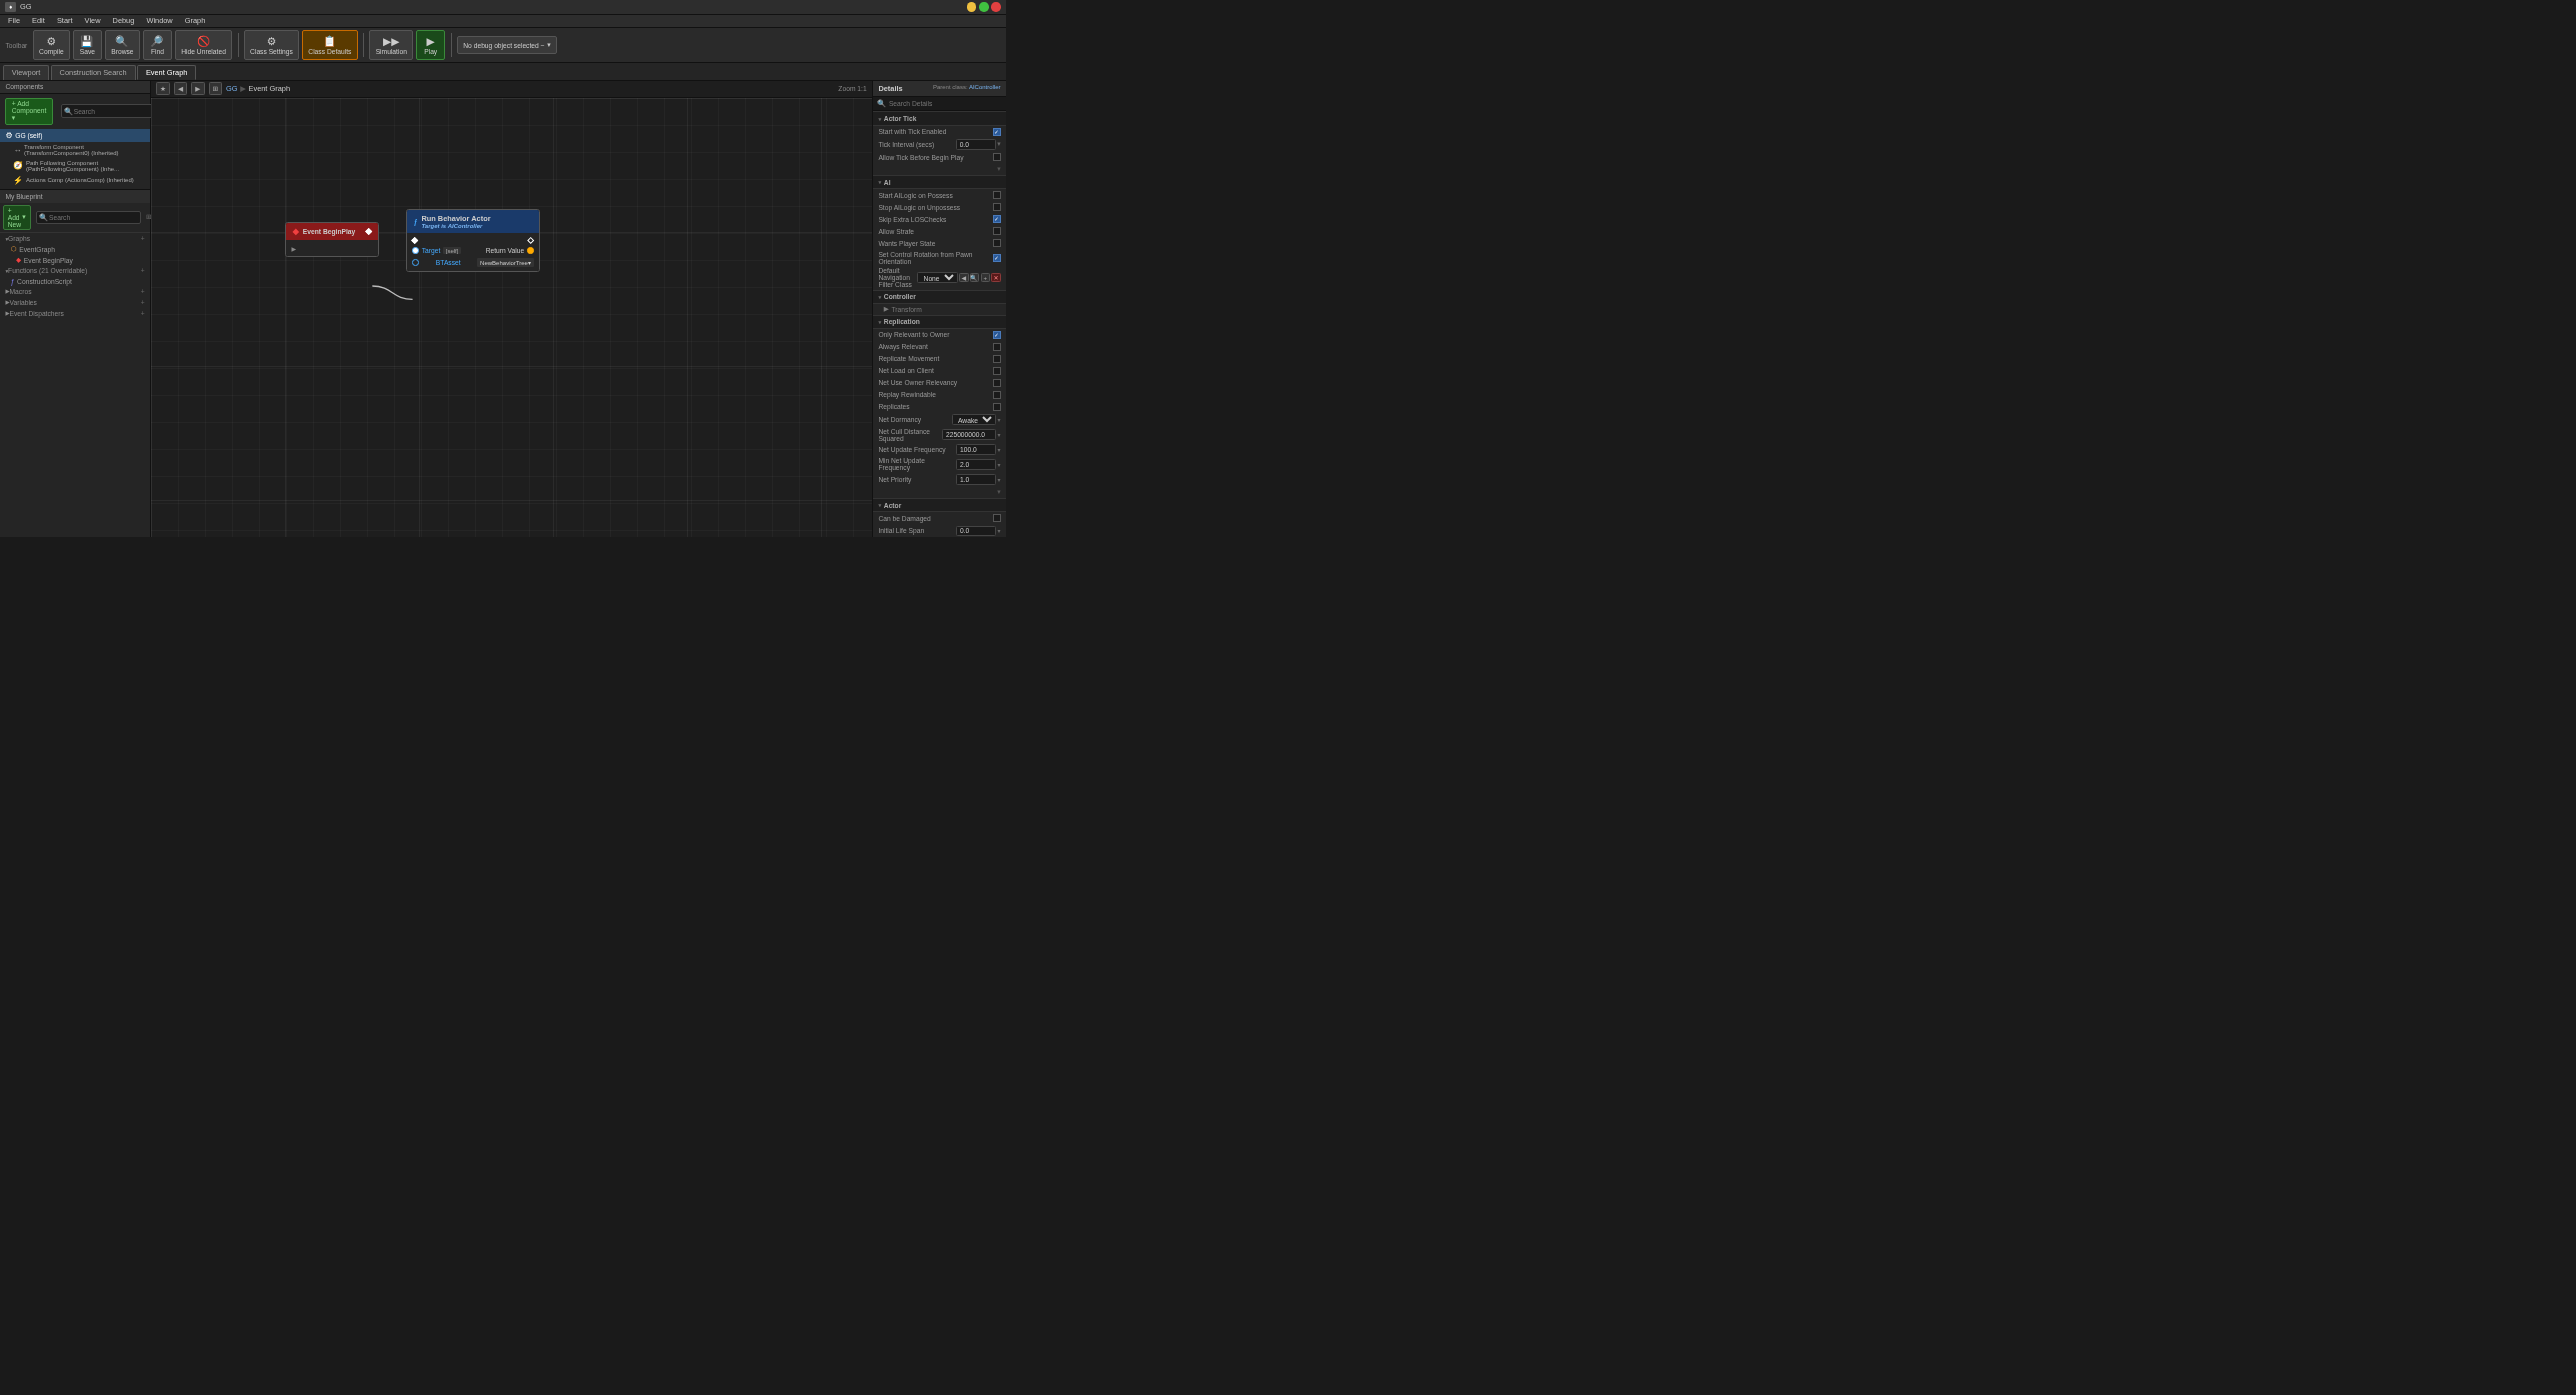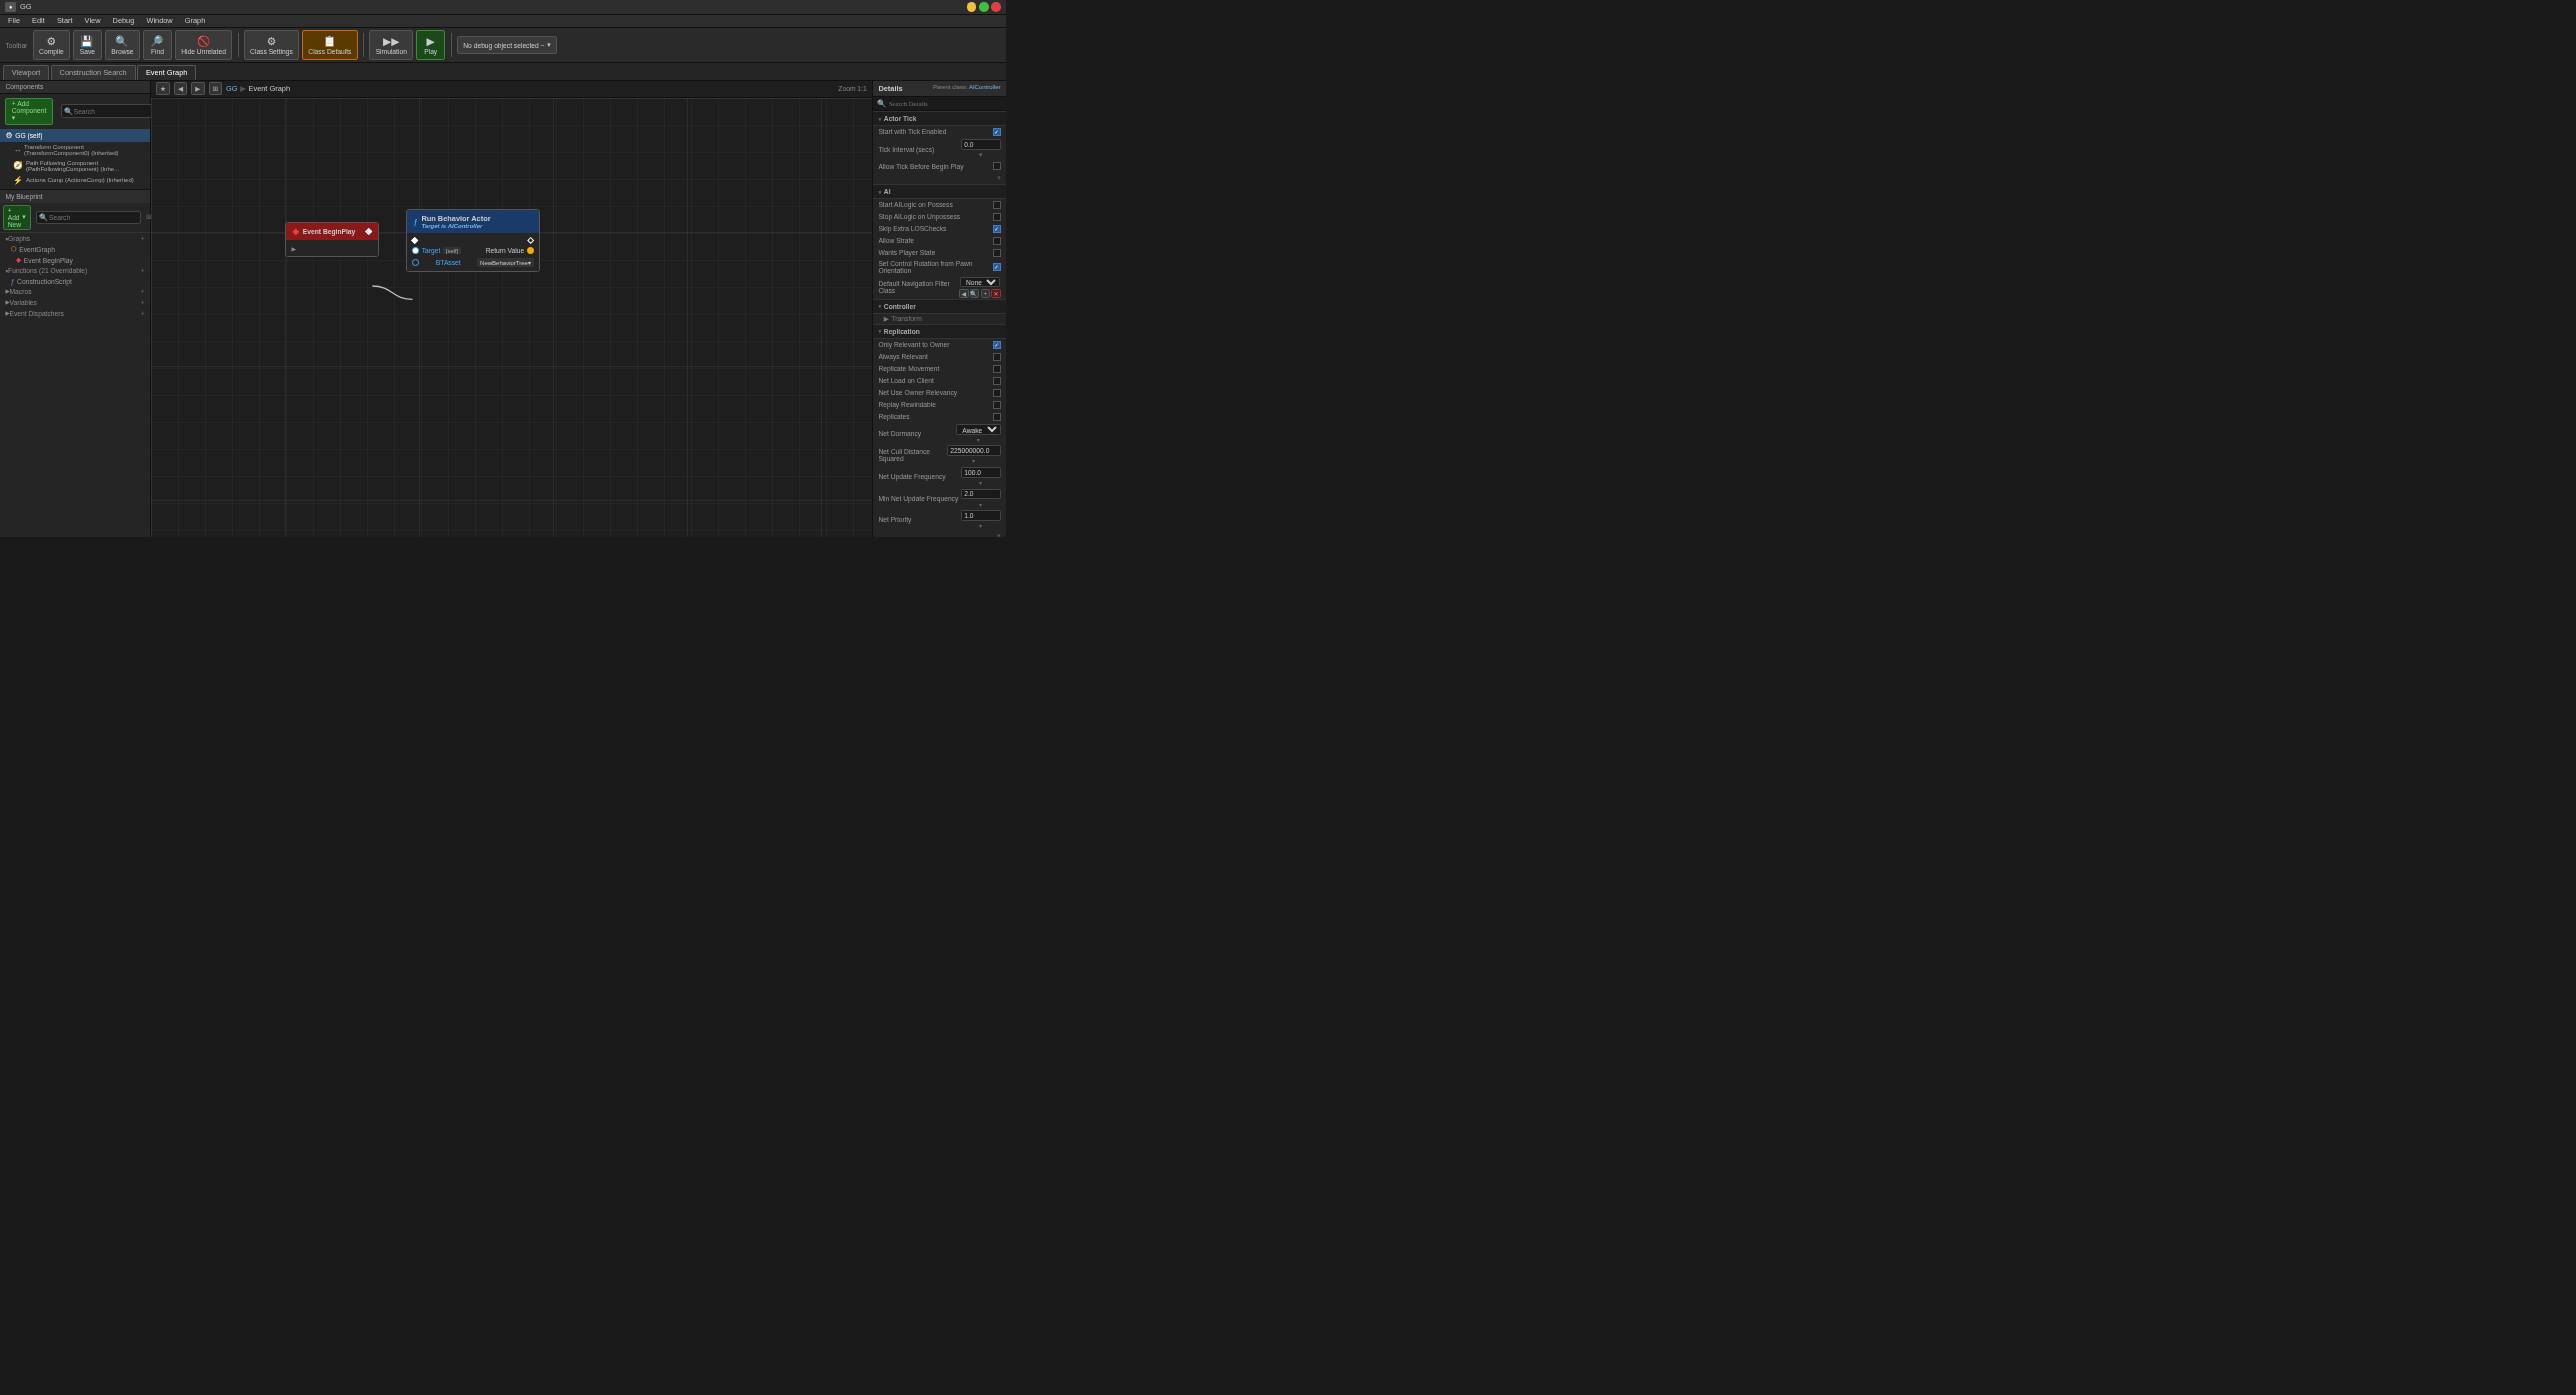--- a/index.html
+++ b/index.html
@@ -451,21 +451,20 @@
       padding: 2px 4px;
       flex-shrink: 0;
     }
     .details-search input {
       background: transparent;
       border: none;
       outline: none;
       color: #888;
       font-size: 6.7px;
       flex: 1;
-      font-family: Liberation Serif, serif;
     }
 
     .section-collapse {
       background: #1e1e1e;
       padding: 2.7px 5.4px;
       font-size: 6.7px;
       color: #aaa;
       font-weight: bold;
       border-top: 0.7px solid #333;
       border-bottom: 0.7px solid #333;
@@ -487,21 +486,20 @@
     }
     .prop-label {
       flex: 1;
       color: #999;
       font-size: 6.7px;
     }
     .prop-value {
       display: flex;
       align-items: center;
       gap: 1.3px;
-      flex-direction: column;
     }
     .prop-check {
       width: 8px; height: 8px;
       border: 0.7px solid #555;
       background: #1a1a1a;
       display: flex; align-items: center; justify-content: center;
       font-size: 6px;
     }
     .prop-check.checked { background: #2a5a9a; border-color: #4a7aba; }
     .prop-check.checked::after { content: '✓'; color: #fff; font-size: 5.4px; }

